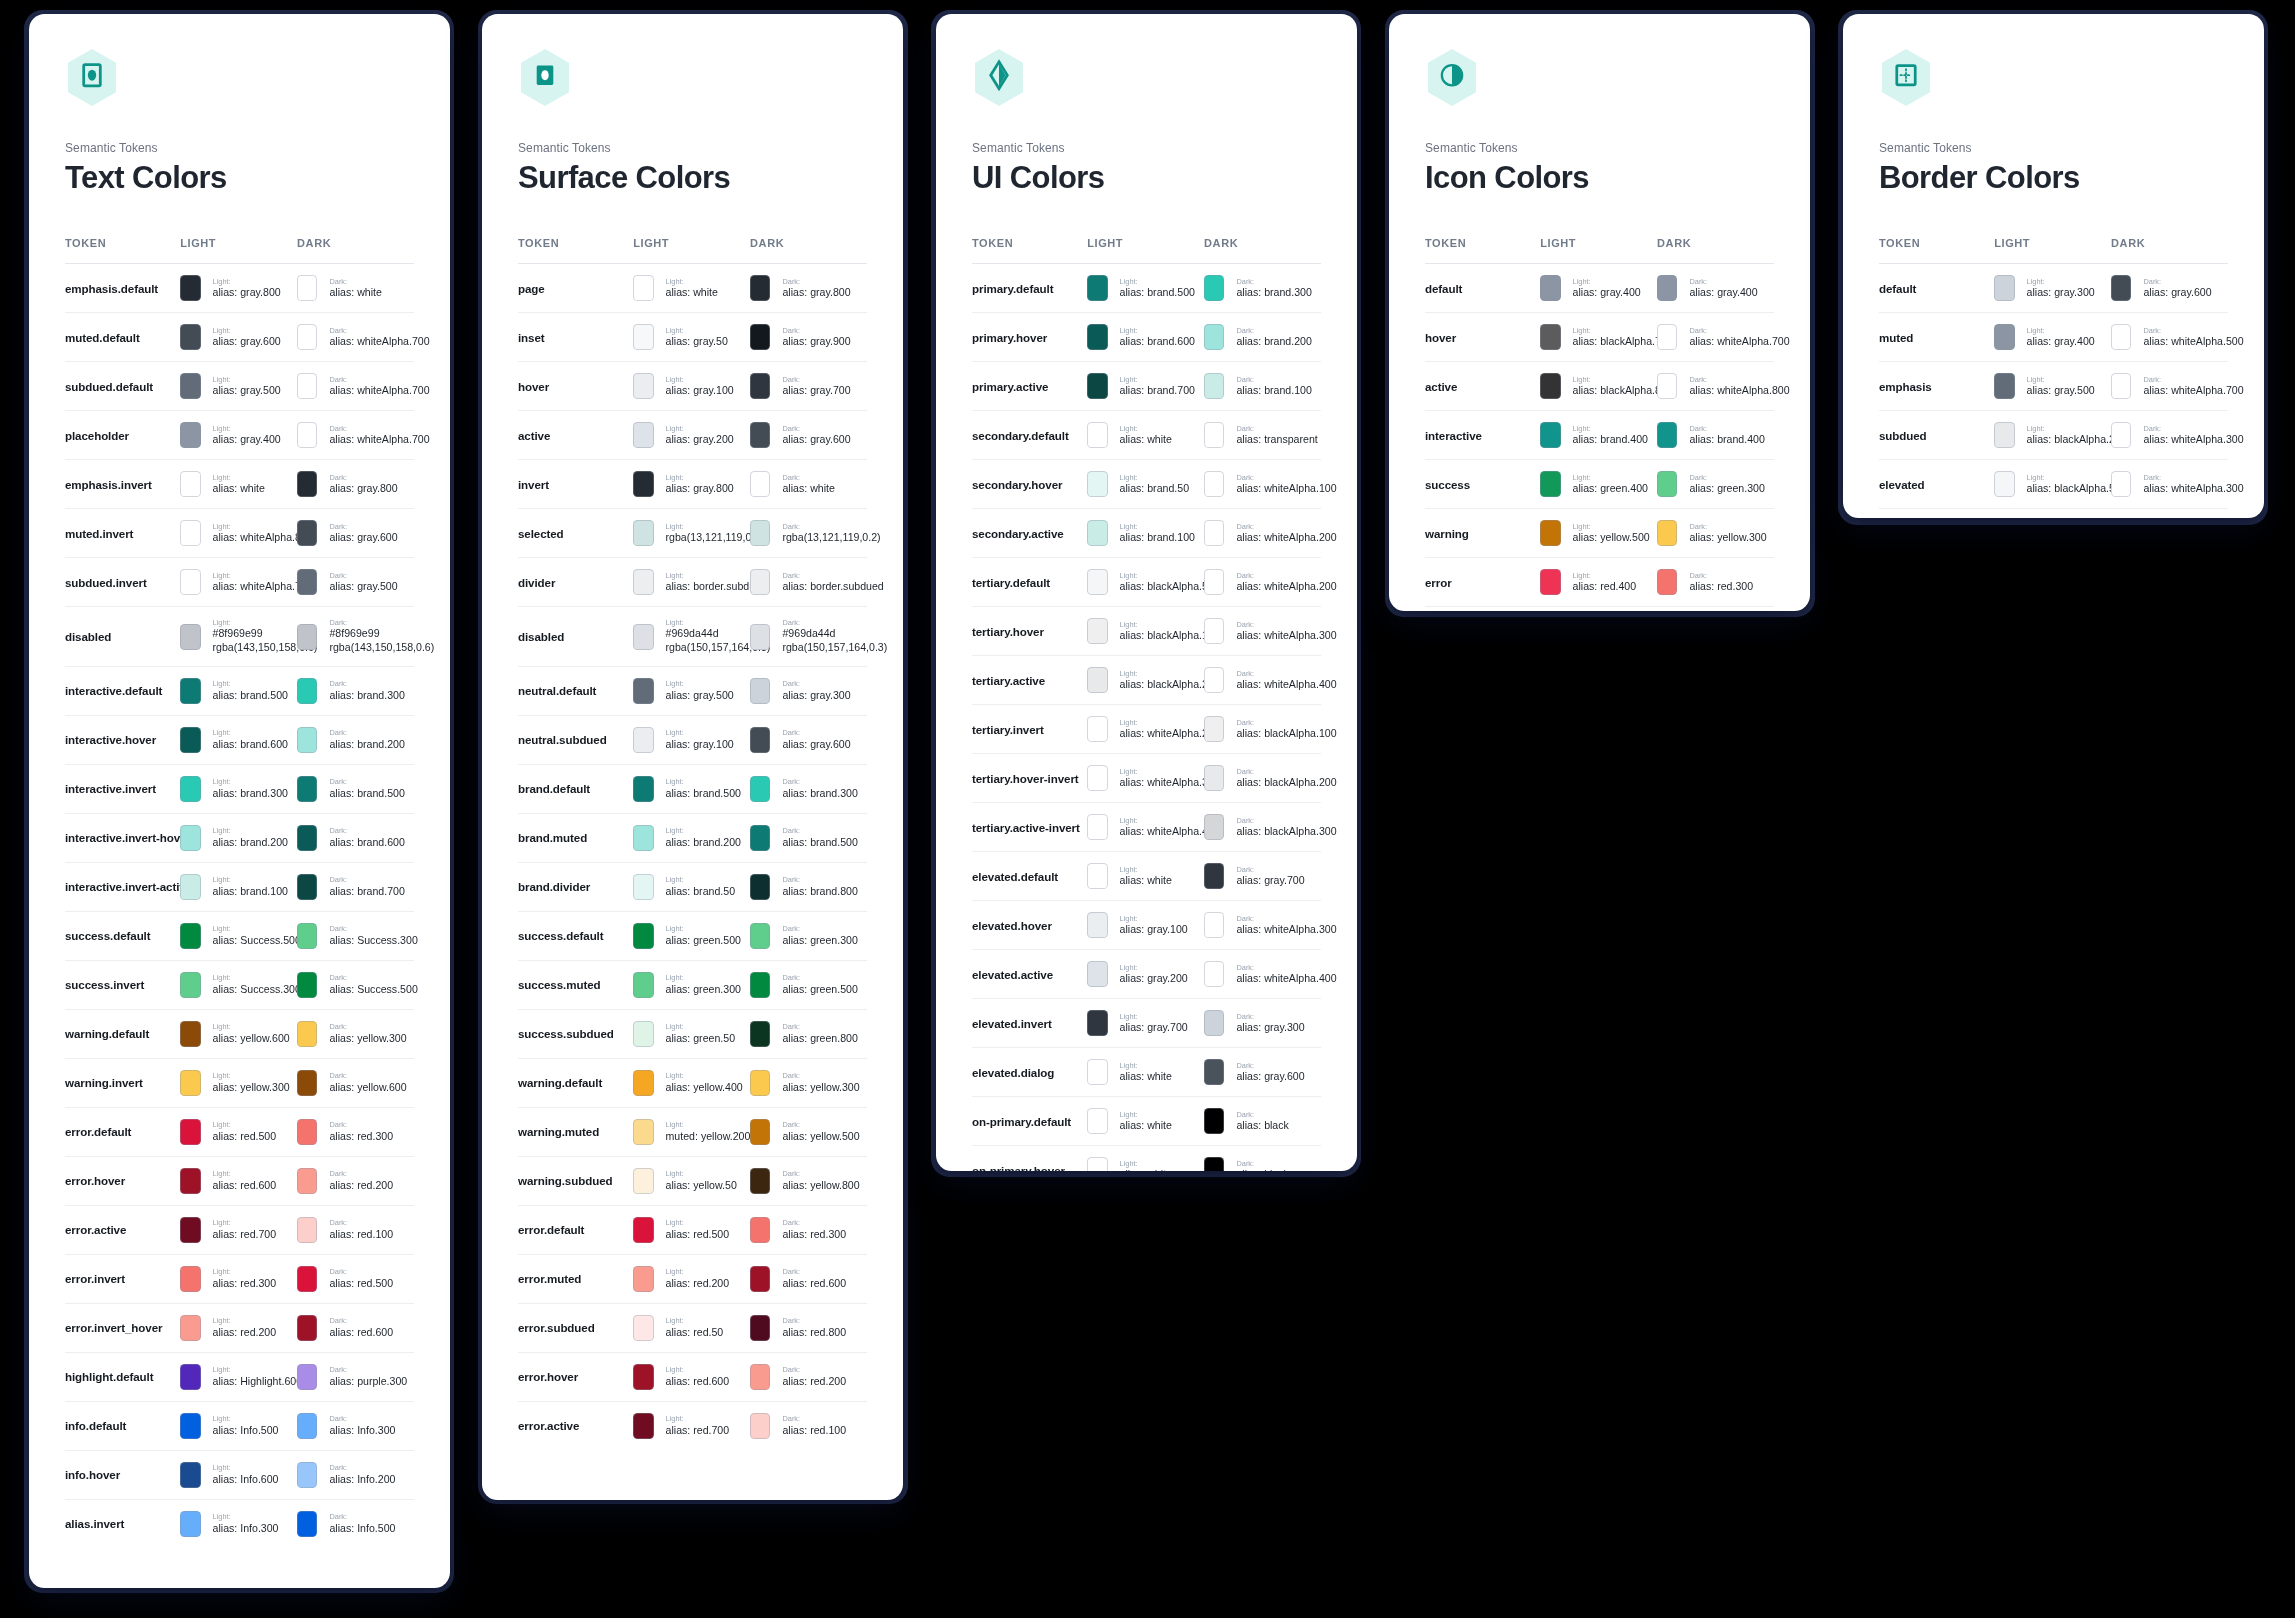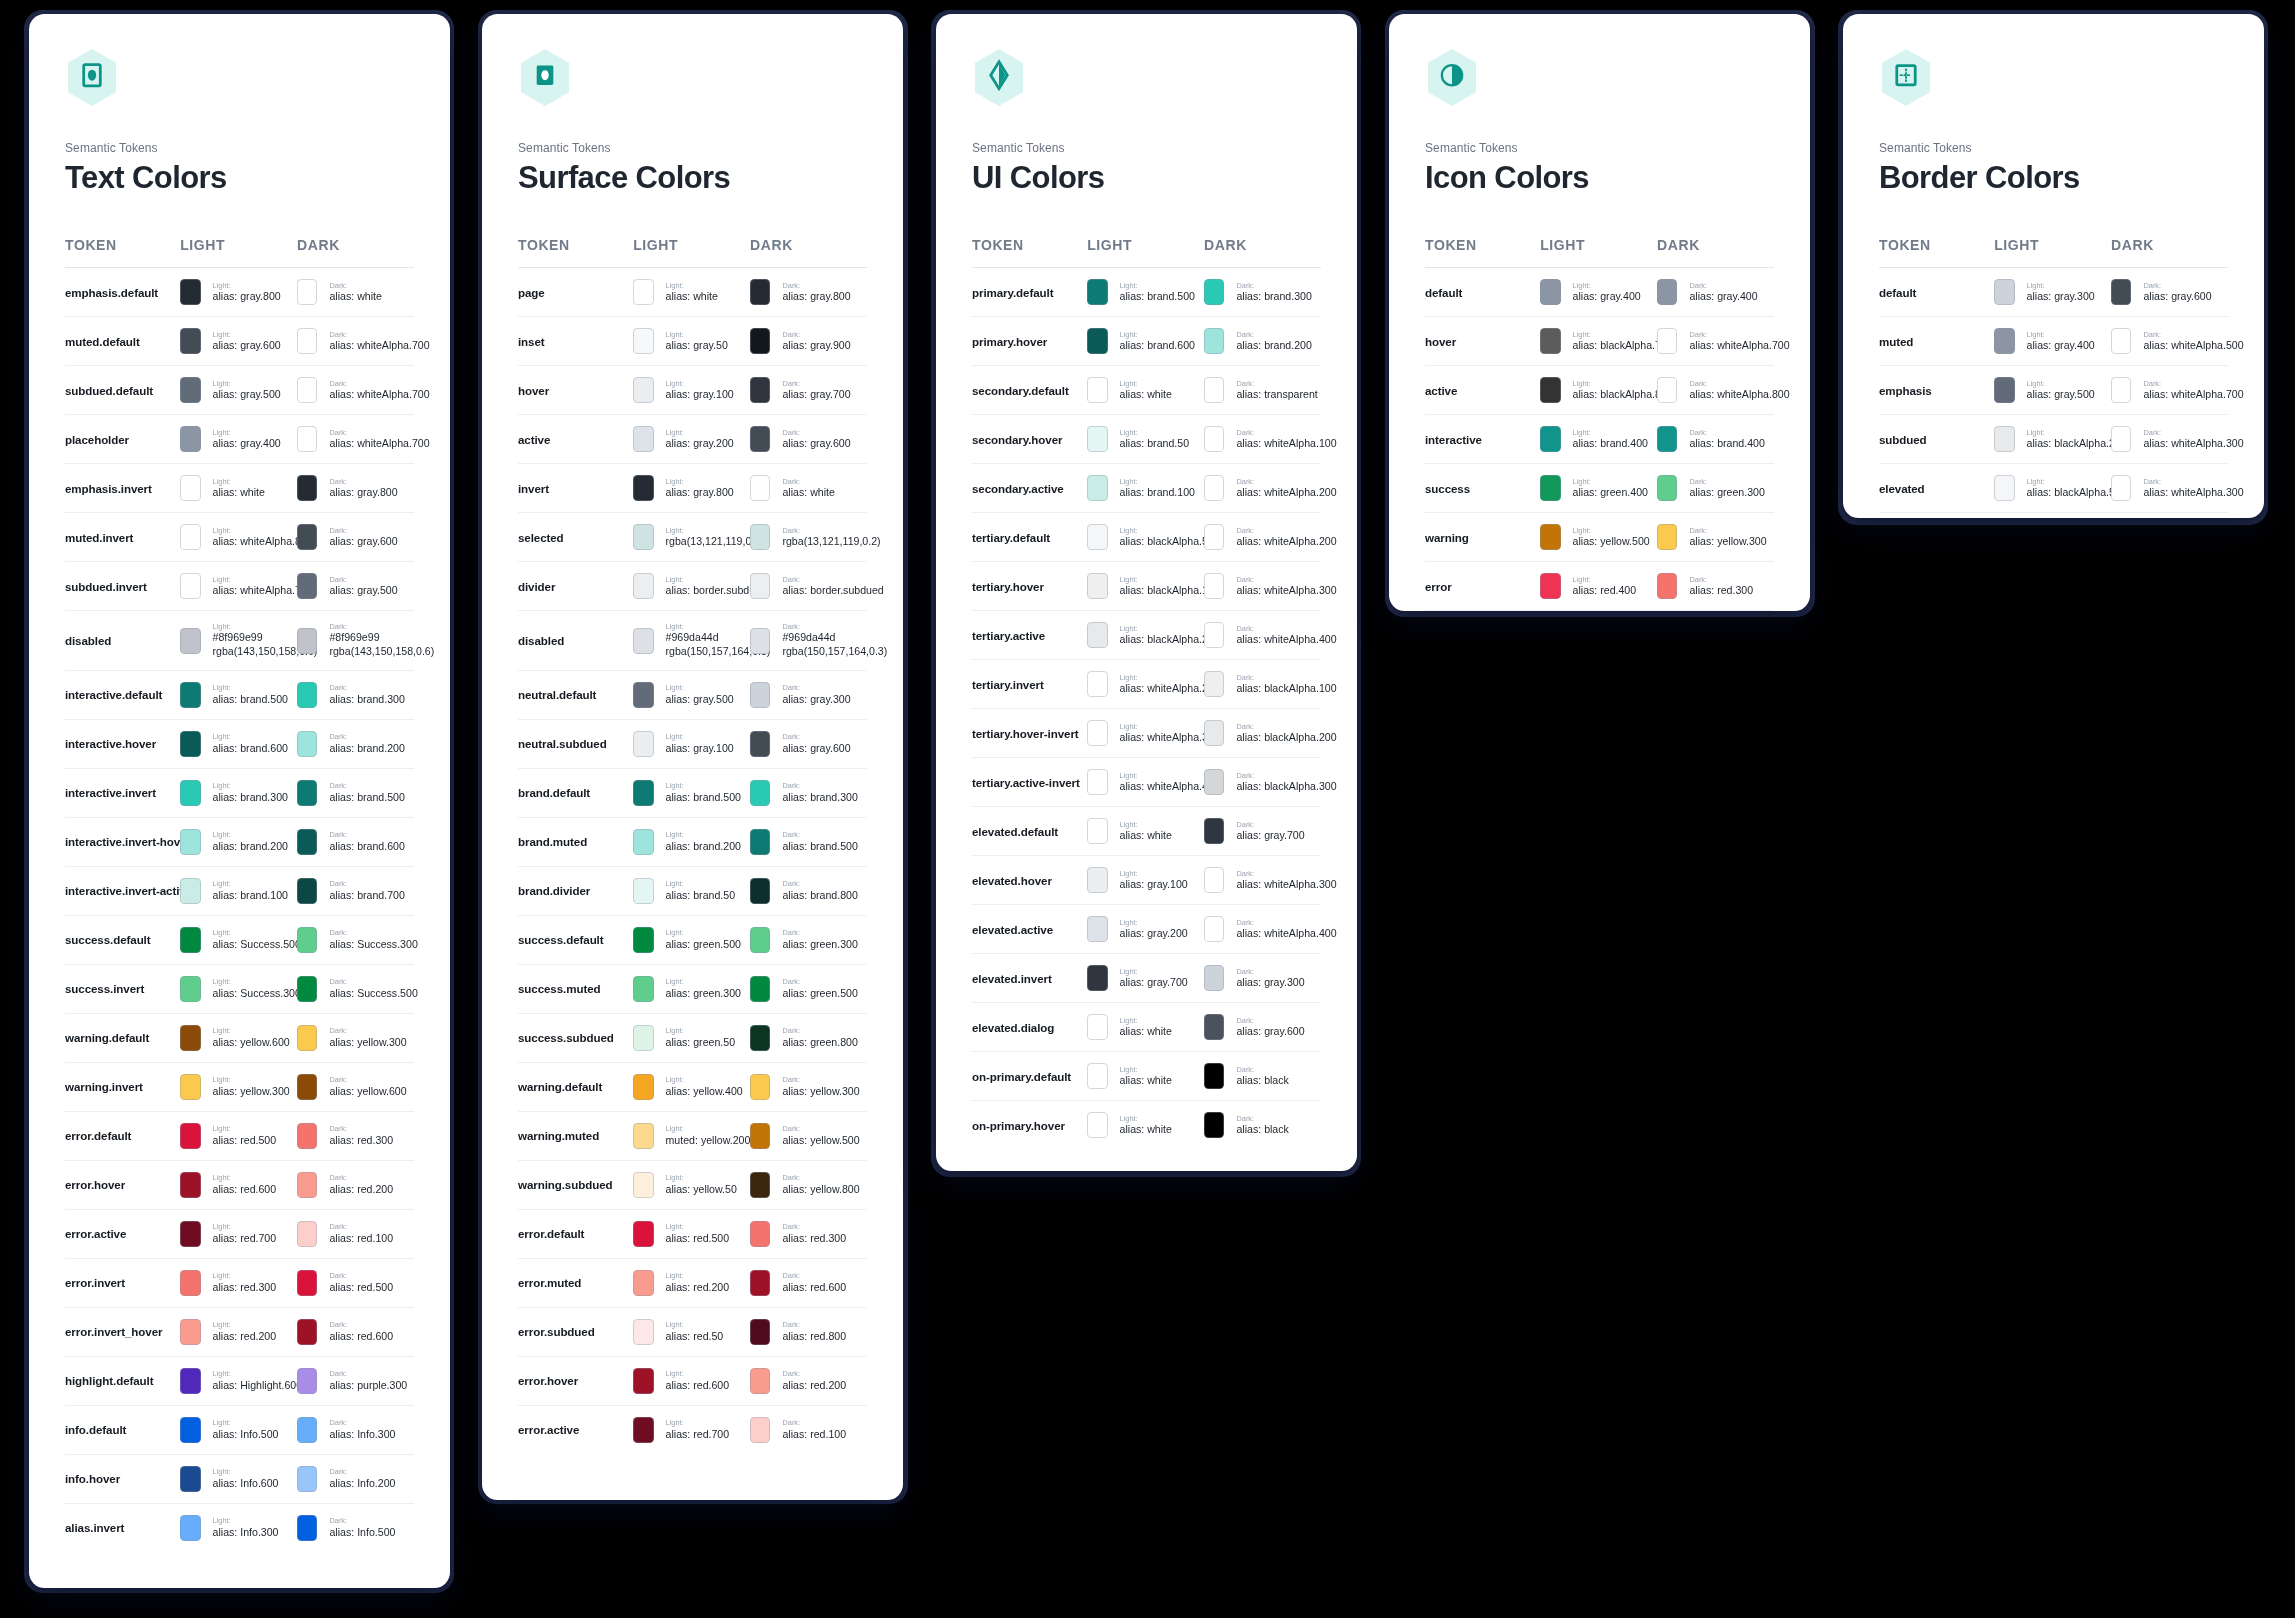--- a/index.html
+++ b/index.html
@@ -42,21 +42,21 @@
     color: #1f2630;
     letter-spacing: -0.6px;
     line-height: 1.02;
     margin-bottom: 44px;
     font-family: "Liberation Sans", sans-serif;
   }
 
   table.tokens { width: 100%; border-collapse: collapse; table-layout: fixed; }
   table.tokens thead th {
     text-align: left;
-    font-size: 14px;
+    font-size: 11px;
     font-weight: 600;
     letter-spacing: 0.6px;
     color: #717b8a;
     padding-bottom: 14px;
     font-family: "Liberation Sans", sans-serif;
   }
   table.tokens thead tr { border-bottom: 0.9px solid #e3e6ea; }
   col.c-token { width: 33%; }
   col.c-light { width: 33.5%; }
   col.c-dark  { width: 33.5%; }
@@ -1281,20 +1281,41 @@
                 <div class="swatchcell">
                   <span class="swatch" style="background:#9de4dc"></span>
                   <div class="vals">
                     <div class="mode">Dark:</div>
                     <div class="val">alias: brand.200</div>
                   </div>
                 </div>
               </td>
             </tr>
             <tr>
+              <td><span class="tokname">primary.active</span></td>
+              <td>
+                <div class="swatchcell">
+                  <span class="swatch" style="background:#0c4744"></span>
+                  <div class="vals">
+                    <div class="mode">Light:</div>
+                    <div class="val">alias: brand.700</div>
+                  </div>
+                </div>
+              </td>
+              <td>
+                <div class="swatchcell">
+                  <span class="swatch" style="background:#c9ece7"></span>
+                  <div class="vals">
+                    <div class="mode">Dark:</div>
+                    <div class="val">alias: brand.100</div>
+                  </div>
+                </div>
+              </td>
+            </tr>
+            <tr>
               <td><span class="tokname">secondary.default</span></td>
               <td>
                 <div class="swatchcell">
                   <span class="swatch" style="background:#ffffff"></span>
                   <div class="vals">
                     <div class="mode">Light:</div>
                     <div class="val">alias: white</div>
                   </div>
                 </div>
               </td>

